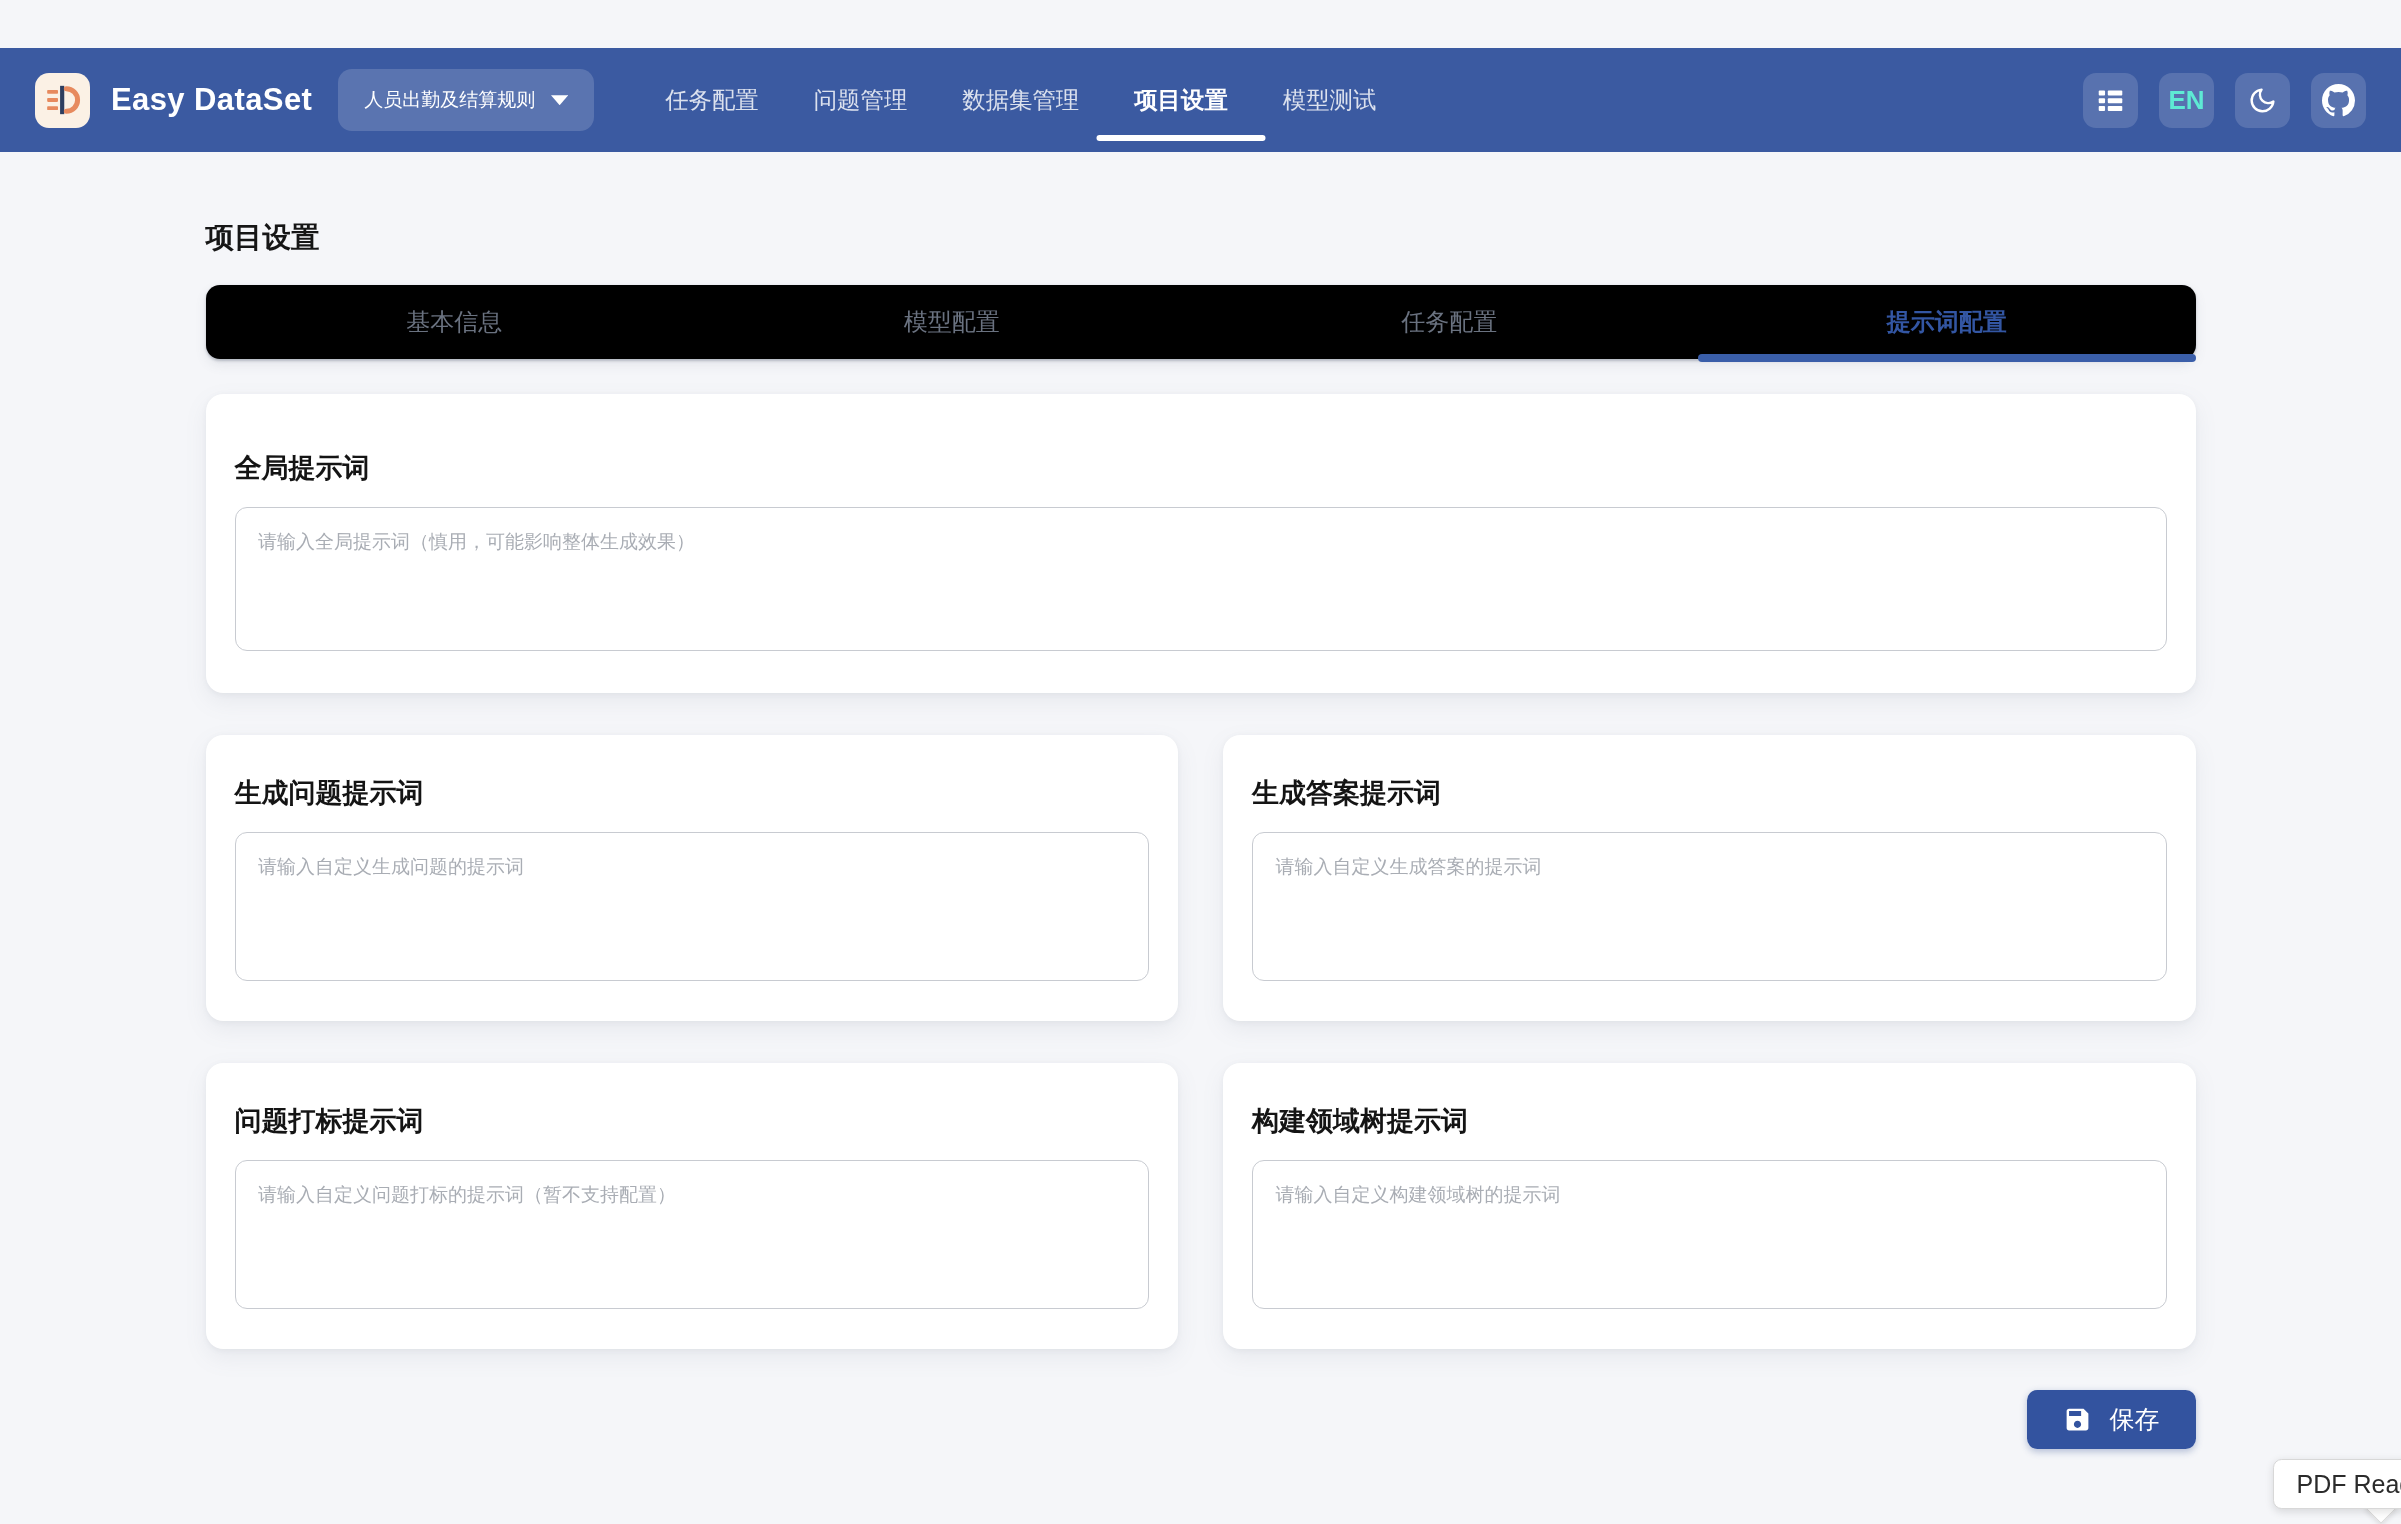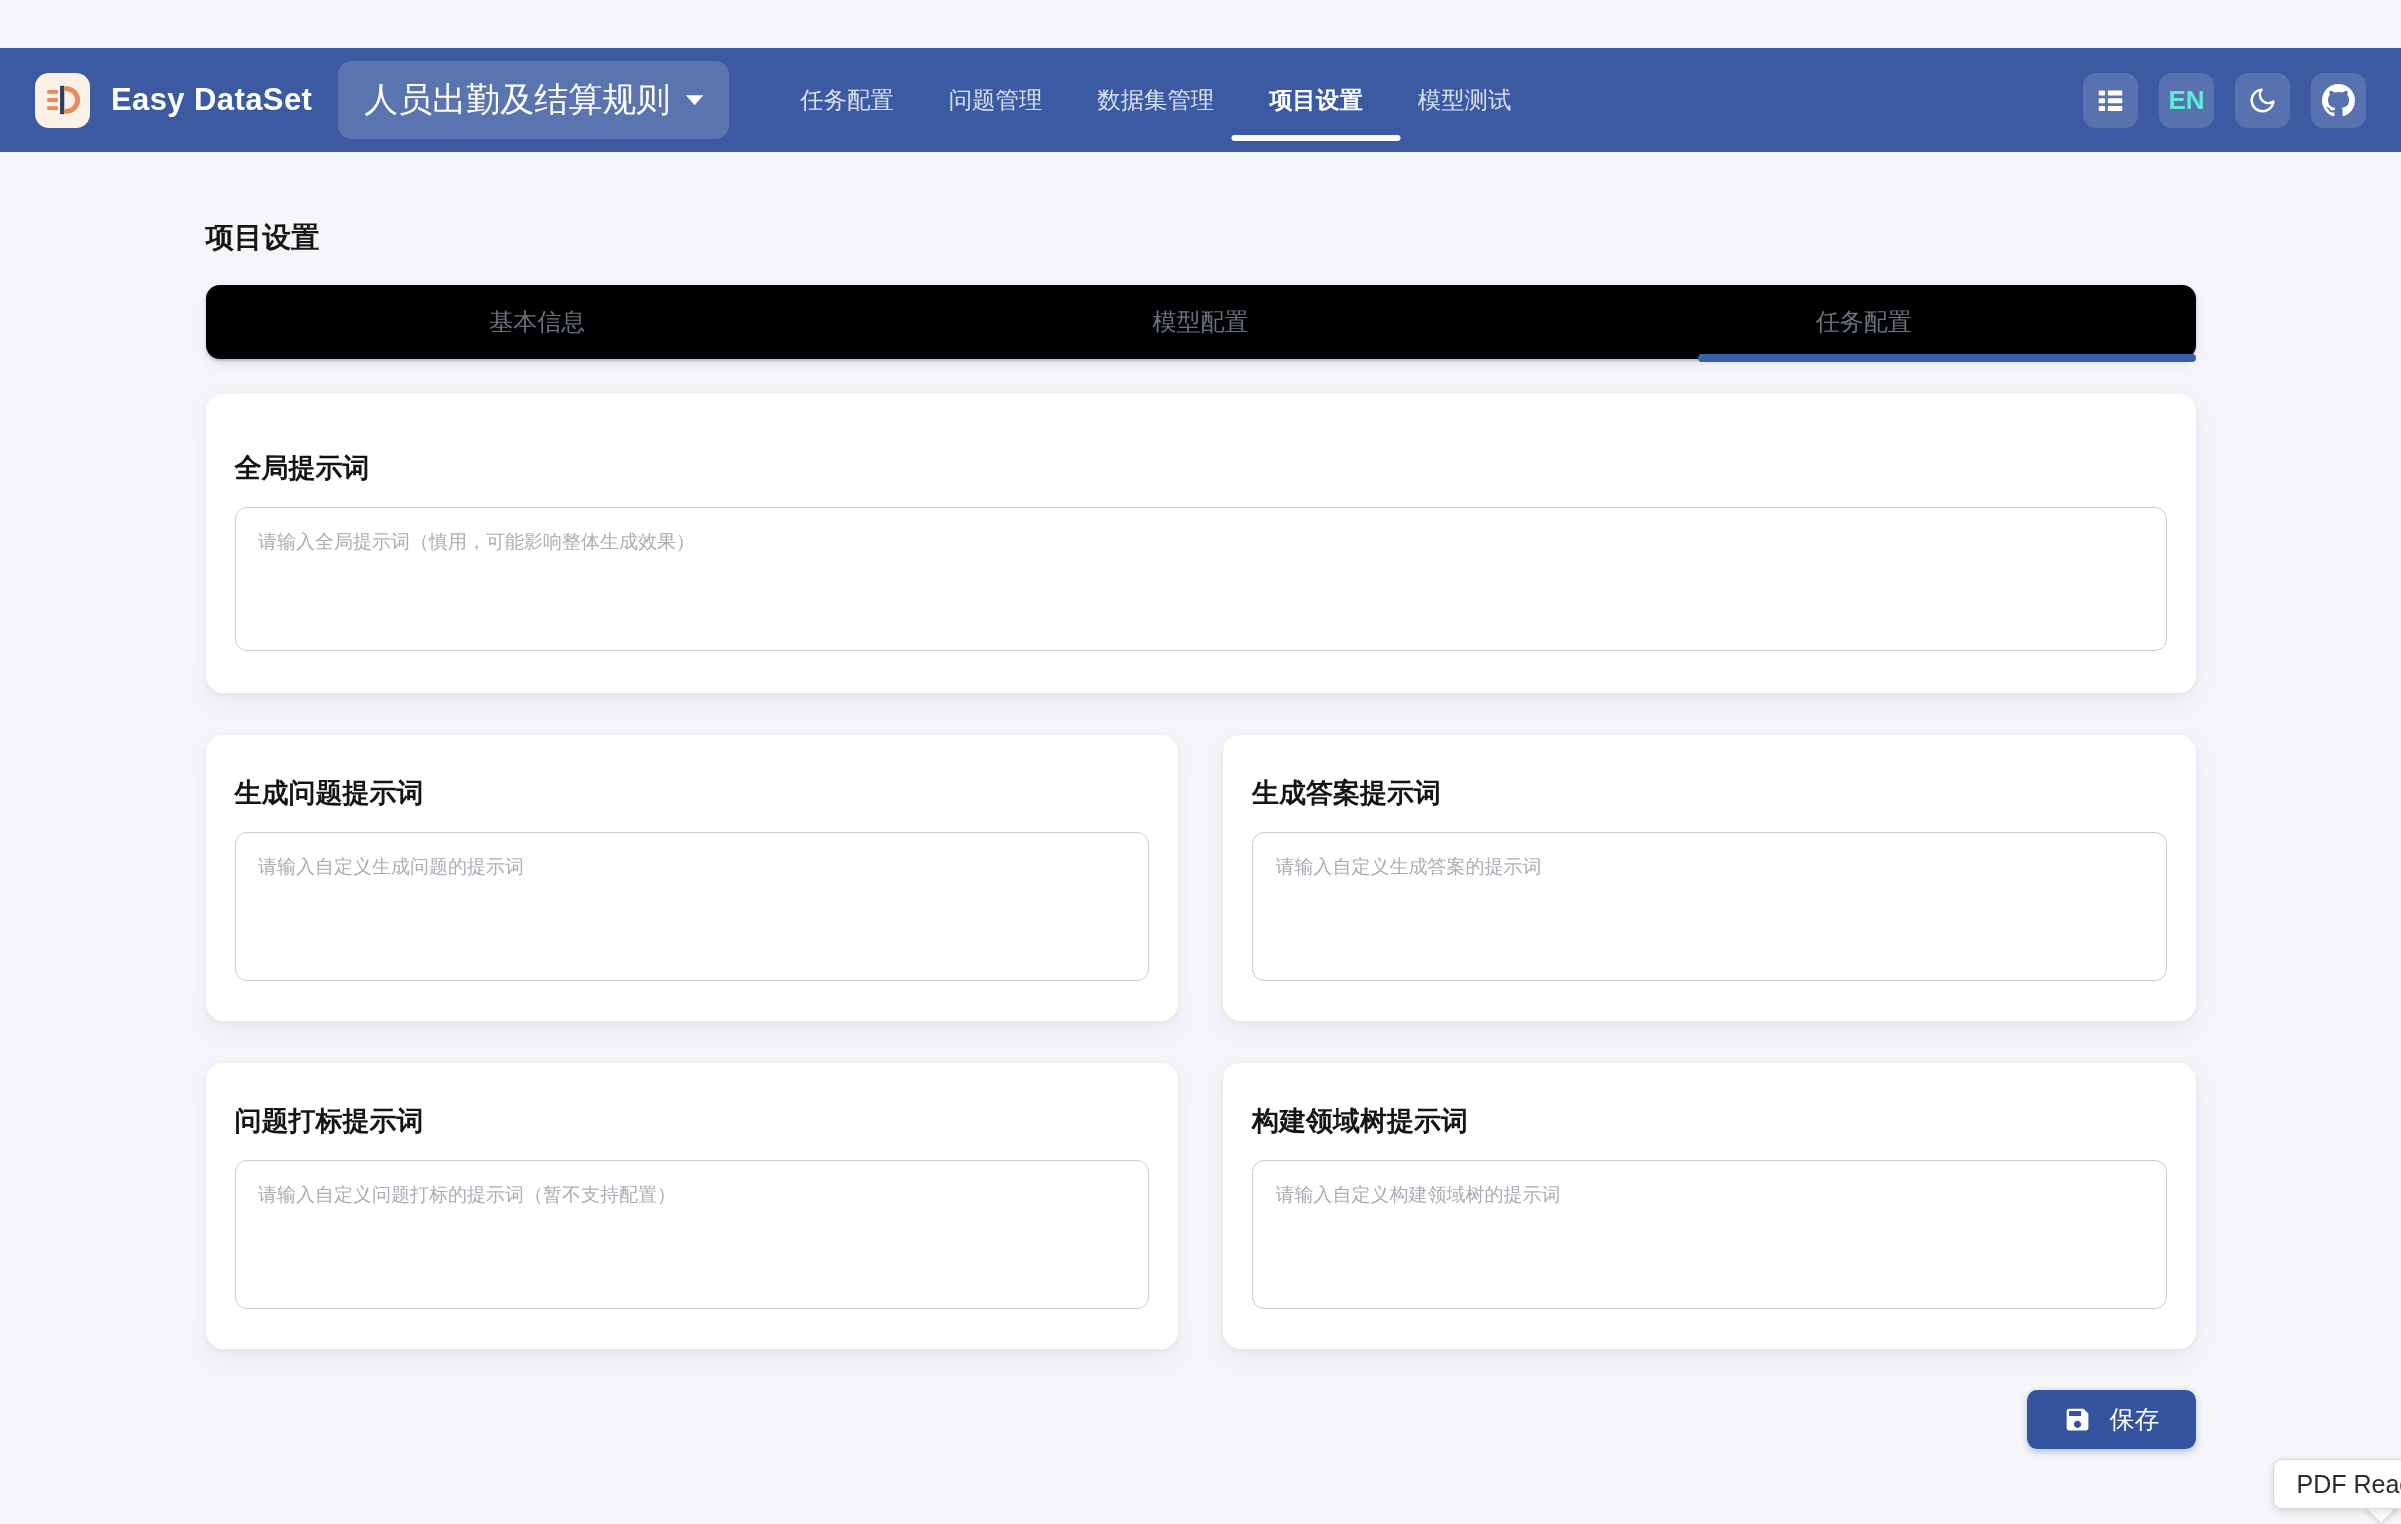--- a/index.html
+++ b/index.html
@@ -23,22 +23,22 @@
     background:#fbf1e5; display:flex; align-items:center; justify-content:center;
     flex:0 0 auto;
   }
   .brand {
     color:#fff; font-size:31px; font-weight:700; margin-left:21px;
     letter-spacing:0.4px; white-space:nowrap;
   }
   .pill {
     display:flex; align-items:center; gap:15.6px;
     background:rgba(255,255,255,0.16);
-    border:none; border-radius:14px; height:78px;
-    padding:0 26px; color:#fff; font-size:34px; cursor:pointer;
+    border:none; border-radius:14px; height:62px;
+    padding:0 26px; color:#fff; font-size:19px; cursor:pointer;
     font-family:inherit; white-space:nowrap;
   }
   .project-pill { margin-left:26px; }
   .nav { display:flex; align-items:center; gap:55px; margin-left:71px; height:104px; }
   .nav-item {
     color:rgba(255,255,255,0.82); font-size:23.4px; font-weight:500;
     height:104px; display:flex; align-items:center; position:relative;
     cursor:pointer; text-decoration:none; white-space:nowrap;
   }
   .nav-item.active { color:#fff; font-weight:700; }
@@ -185,20 +185,21 @@
   </div>
 </header>
 
 <main class="main">
   <h1 class="page-title">项目设置</h1>
 
   <div class="tabbar">
     <button class="tab">基本信息</button>
     <button class="tab">模型配置</button>
     <button class="tab">任务配置</button>
+    <button class="tab active">提示词配置</button>
     <div class="tab-indicator"></div>
   </div>
 
 
   <section class="card card-full">
     <h2>全局提示词</h2>
     <textarea class="prompt-area" placeholder="请输入全局提示词（慎用，可能影响整体生成效果）" style=""></textarea>
   </section>
 
   <div class="grid-row">

